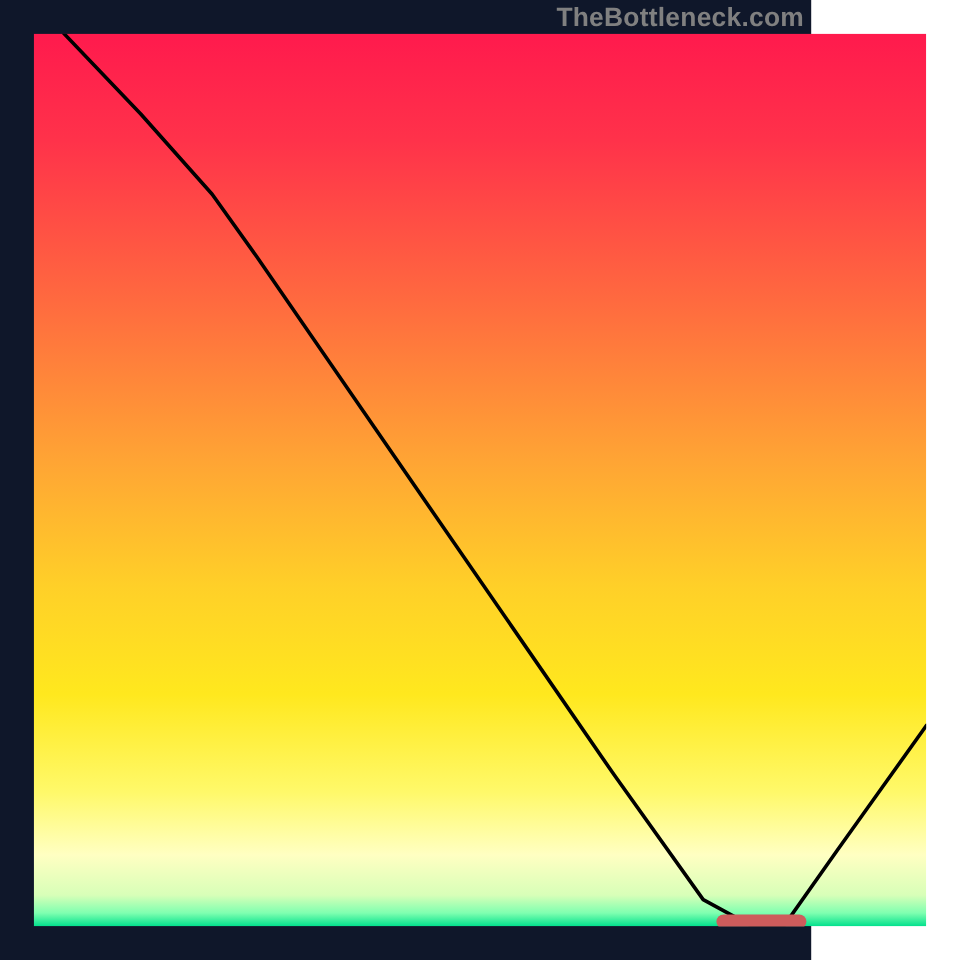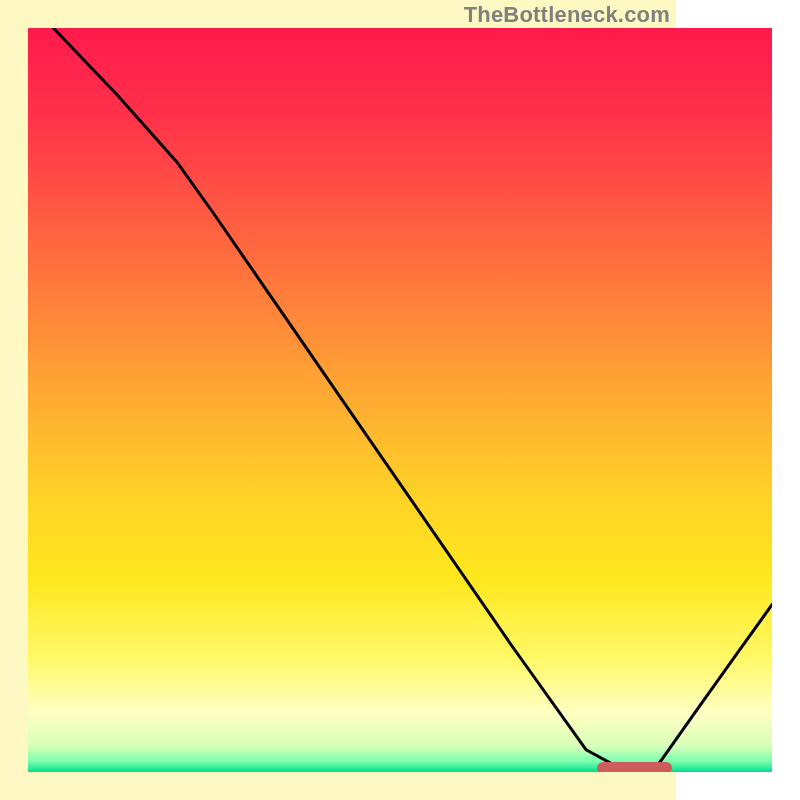--- a/index.html
+++ b/index.html
@@ -1,21 +1,21 @@
 <!DOCTYPE html>
 <html><head>
 <meta charset="utf-8">
 <style>
   * { margin: 0; padding: 0; box-sizing: border-box; }
   html, body { width: 800px; height: 800px; overflow: hidden; background: #fff; }
   .frame {
     position: relative;
     width: 676px;
     height: 800px;
-    background: #fef9c3;
+    background: #0f172a;
   }
   .watermark {
     position: absolute;
     top: 2px;
     right: 6px;
     font-family: Arial, Helvetica, sans-serif;
     font-size: 22px;
     font-weight: 600;
     color: #808080;
     letter-spacing: 0.2px;

